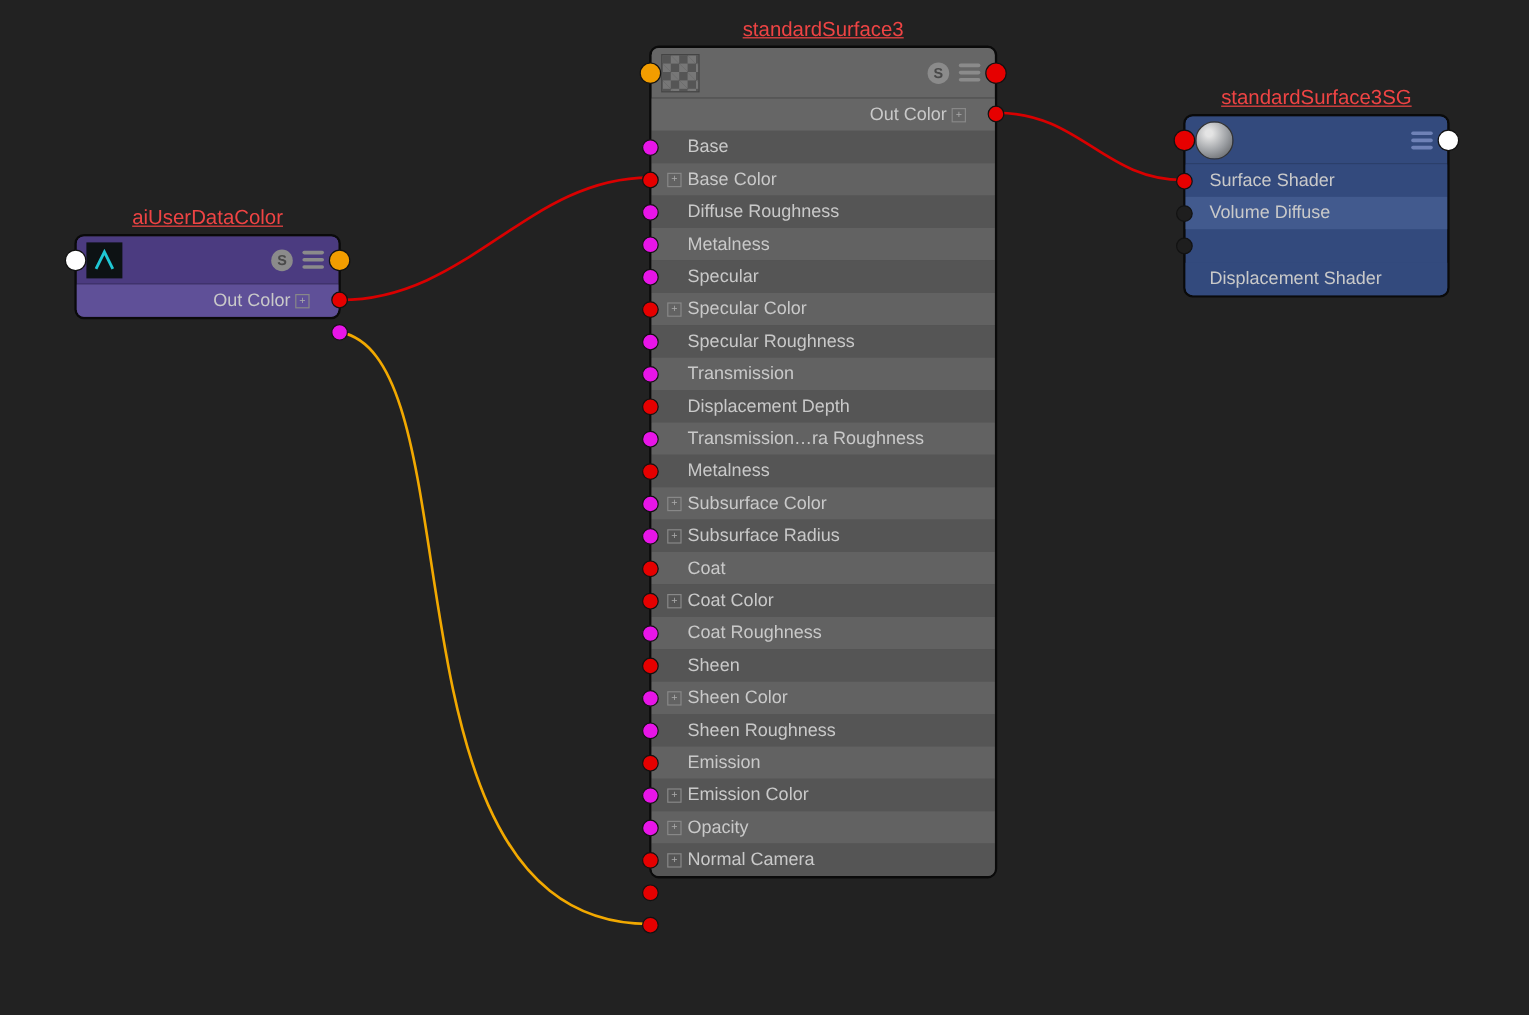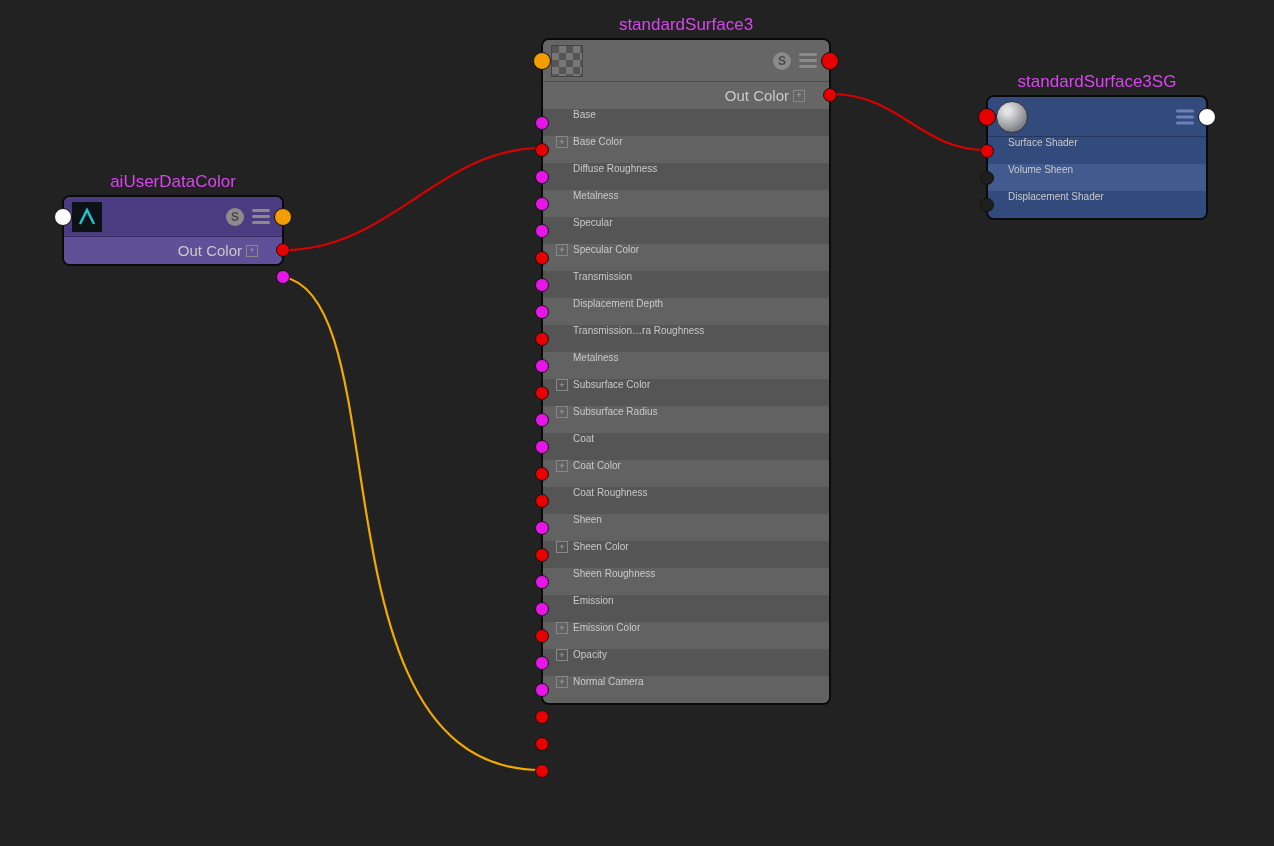--- a/index.html
+++ b/index.html
@@ -24,22 +24,23 @@
 }
 .node {
   position: absolute;
   border: 2px solid #0a0a0a;
   border-radius: 8px;
   box-sizing: border-box;
 }
 .node-title {
   position: absolute;
   text-align: center;
-  color: #d946ef;
+  color: #ef4444;
   font-size: 17px;
+  text-decoration: underline;
 }
 .hdr {
   height: 40px;
   border-bottom: 1px solid rgba(0,0,0,0.25);
   border-top-left-radius: 6px;
   border-top-right-radius: 6px;
   display: flex;
   align-items: center;
   padding-left: 8px;
   box-sizing: border-box;
@@ -100,23 +101,23 @@
 }
 .sq {
   width:10px;height:10px;border:1px solid #888;margin-left:4px;
   display:inline-flex;align-items:center;justify-content:center;
 }
 .sq::before{content:"+";font-size:9px;line-height:9px;color:#aaa;}
 
 .attr-row {
   height: 27px;
   color: #c9c9c9;
-  font-size: 10px;
+  font-size: 15px;
   padding-left: 30px;
-  display:flex;
+  display:flex;align-items:center;
   box-sizing:border-box;
   position:relative;
 }
 .attr-row .sq { margin-left:0; margin-right:4px; position:absolute; left:13px; }
 .port {
   position:absolute;
   width:14px;height:14px;border-radius:50%;
   border:1.5px solid #121212;
   box-sizing:border-box;
 }
@@ -148,21 +149,21 @@
 #n2 .attr-list .attr-row:last-child{ border-bottom-left-radius:6px;border-bottom-right-radius:6px;}
 
 
 #n3{
   left:986px; top:95px; width:222px;
   background:#334a7d;
 }
 #n3 .hdr{ background:#334a7d;}
 #n3 .attr-row:nth-child(odd){ background:#334a7d;}
 #n3 .attr-row:nth-child(even){ background:#425a8e;}
-#n3 .attr-row:last-child{ border-bottom-left-radius:6px;border-bottom-right-radius:6px;}
+#n3 .attr-row:last-child{ border-bottom-left-radius:6px;border-bottom-right-radius:6px;margin-top:28px;}
 </style>
 </head>
 <body>
 <div class="canvas">
 
 <svg class="wires">
   <defs>
     <marker id="arrR" viewBox="0 0 10 10" refX="5" refY="5" markerWidth="6" markerHeight="6" orient="auto">
       <path d="M0 0 L10 5 L0 10 z" fill="#d90000"></path>
     </marker>
@@ -241,20 +242,23 @@
         </div>
         <div class="attr-row">
           <span>Metalness</span>
         </div>
         <div class="attr-row">
           <span>Specular</span>
         </div>
         <div class="attr-row">
           <span class="sq"></span>
           <span>Specular Color</span>
+        </div>
+        <div class="attr-row">
+          <span>Specular Roughness</span>
         </div>
         <div class="attr-row">
           <span>Transmission</span>
         </div>
         <div class="attr-row">
           <span>Displacement Depth</span>
         </div>
         <div class="attr-row">
           <span>Transmission…ra Roughness</span>
         </div>
@@ -345,21 +349,21 @@
             <span></span>
             <span></span>
           </div>
     </div>
   </div>
   <div class="attr-list" id="sg-attrs">
         <div class="attr-row" style="padding-left: 20px;">
           <span>Surface Shader</span>
         </div>
         <div class="attr-row" style="padding-left: 20px;">
-          <span>Volume Sheen</span>
+          <span>Volume Diffuse</span>
         </div>
         <div class="attr-row" style="padding-left: 20px;">
           <span>Displacement Shader</span>
         </div>
       </div>
 
   <div class="port big p-red" style="left:-10px; top:11px;"></div>
   <div class="port big p-white" style="right:-10px;top:11px;"></div>
 <div class="port p-red" style="left: -8px; top: 47px;"></div>
       <div class="port p-black" style="left: -8px; top: 74px;"></div>

